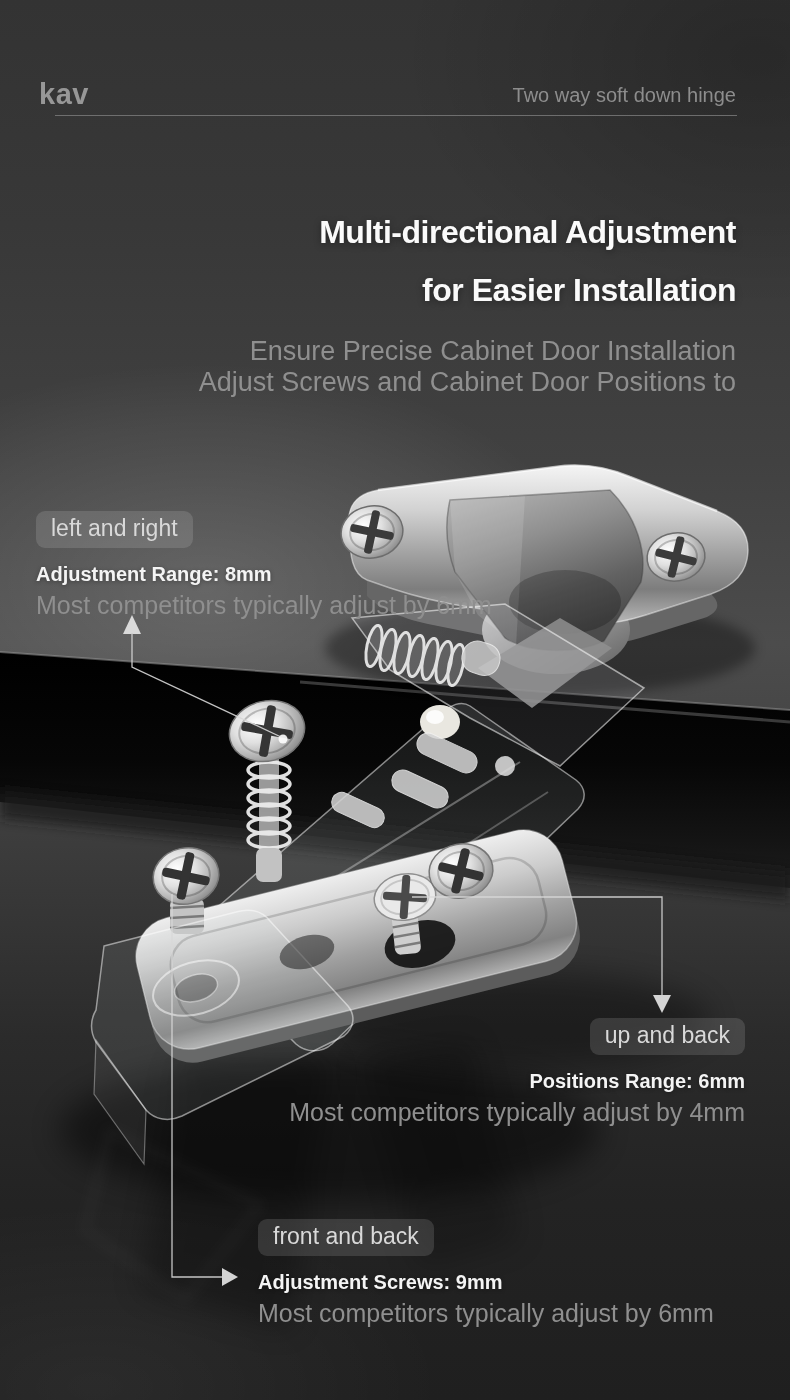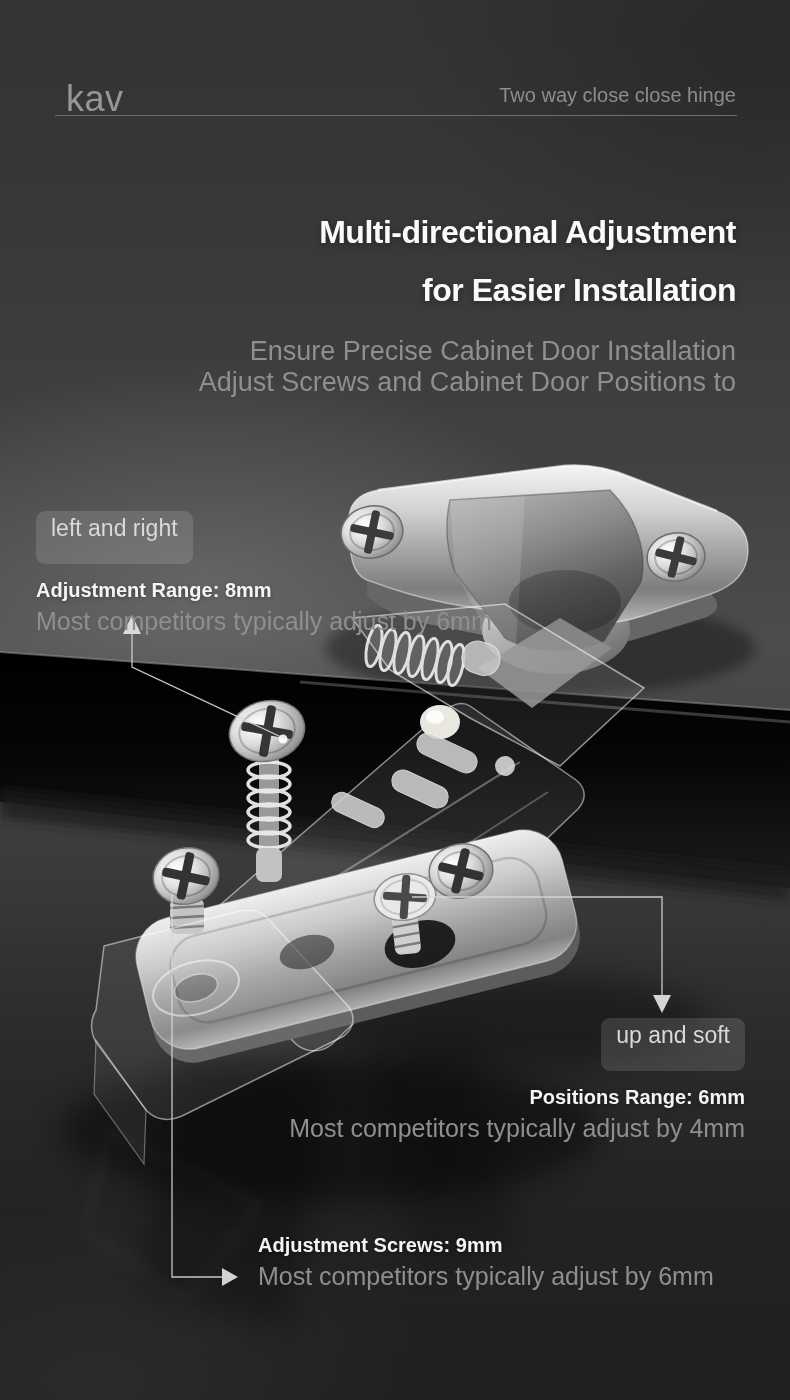--- a/index.html
+++ b/index.html
@@ -8,48 +8,48 @@
     font-family:"Liberation Sans",sans-serif;
     background:
       radial-gradient(520px 300px at 26% 42%, rgba(255,255,255,0.16), rgba(255,255,255,0.05) 55%, rgba(255,255,255,0) 75%),
       radial-gradient(600px 420px at 96% 4%, rgba(0,0,0,0.22), rgba(0,0,0,0) 60%),
       radial-gradient(500px 260px at 12% 99%, rgba(255,255,255,0.05), rgba(255,255,255,0) 70%),
       linear-gradient(180deg,#333333 0%,#383838 16%,#414141 33%,#4c4c4c 46%,#464646 52%,#3a3a3a 62%,#2b2b2b 74%,#232323 86%,#1f1f1f 100%);
   }
   #stage *{box-sizing:border-box;}
   .abs{position:absolute;}
   
-  .brand{left:66px;top:78px;font-size:36px;font-weight:normal;color:#979797;letter-spacing:.5px;z-index:3;}
+  .brand{left:39px;top:78px;font-size:29px;font-weight:bold;color:#979797;letter-spacing:.5px;z-index:3;}
   .tagline{right:54px;top:84px;font-size:20px;color:#8d8d8d;z-index:3;}
   .rule{left:55px;top:115px;width:682px;height:1px;background:#838383;opacity:.75;z-index:3;}
   
   .headline{right:54px;top:203px;text-align:right;color:#fafafa;font-weight:bold;
     font-size:32px;line-height:58px;letter-spacing:-0.5px;z-index:3;
     text-shadow:0 2px 7px rgba(0,0,0,0.35);}
   .subtitle{right:54px;top:336px;text-align:right;color:#8f8f8f;font-size:27px;line-height:31px;z-index:3;}
   
   .anno{z-index:3;}
-  .badge{display:inline-block;padding:4px 15px 22px;border-radius:9px;
+  .badge{display:inline-block;padding:4px 15px 6px;border-radius:9px;
     background:rgba(255,255,255,0.13);color:#d9d9d9;font-size:23px;line-height:27px;}
   .range{font-size:20px;font-weight:bold;color:#f4f4f4;margin-top:11px;line-height:30px;
     text-shadow:0 1px 4px rgba(0,0,0,0.35);}
   .note{font-size:25px;color:#8f8f8f;margin-top:5px;line-height:23px;}
   .anno-lr{left:36px;top:511px;text-align:left;}
   .anno-ud{right:45px;top:1018px;text-align:right;}
   .anno-fb{left:258px;top:1219px;text-align:left;}
   
   #art{position:absolute;left:0;top:0;z-index:1;}
 </style>
 </head>
 <body>
 
 <div id="stage">
 
   <div class="abs brand">kav</div>
-  <div class="abs tagline">Two way close close hinge</div>
+  <div class="abs tagline">Two way soft down hinge</div>
   <div class="abs rule"></div>
 
   <div class="abs headline">
     <div>Multi-directional Adjustment</div>
     <div>for Easier Installation</div>
   </div>
   <div class="abs subtitle">
     <div>Ensure Precise Cabinet Door Installation</div>
     <div>Adjust Screws and Cabinet Door Positions to</div>
   </div>
@@ -264,23 +264,24 @@
     </g>
   </svg>
 
   <div class="abs anno anno-lr">
     <span class="badge">left and right</span>
     <div class="range">Adjustment Range: 8mm</div>
     <div class="note">Most competitors typically adjust by 6mm</div>
   </div>
 
   <div class="abs anno anno-ud">
-    <span class="badge">up and soft</span>
+    <span class="badge">up and back</span>
     <div class="range">Positions Range: 6mm</div>
     <div class="note">Most competitors typically adjust by 4mm</div>
   </div>
 
   <div class="abs anno anno-fb">
+    <span class="badge">front and back</span>
     <div class="range">Adjustment Screws: 9mm</div>
     <div class="note">Most competitors typically adjust by 6mm</div>
   </div>
 
 </div>
 
 </body></html>

